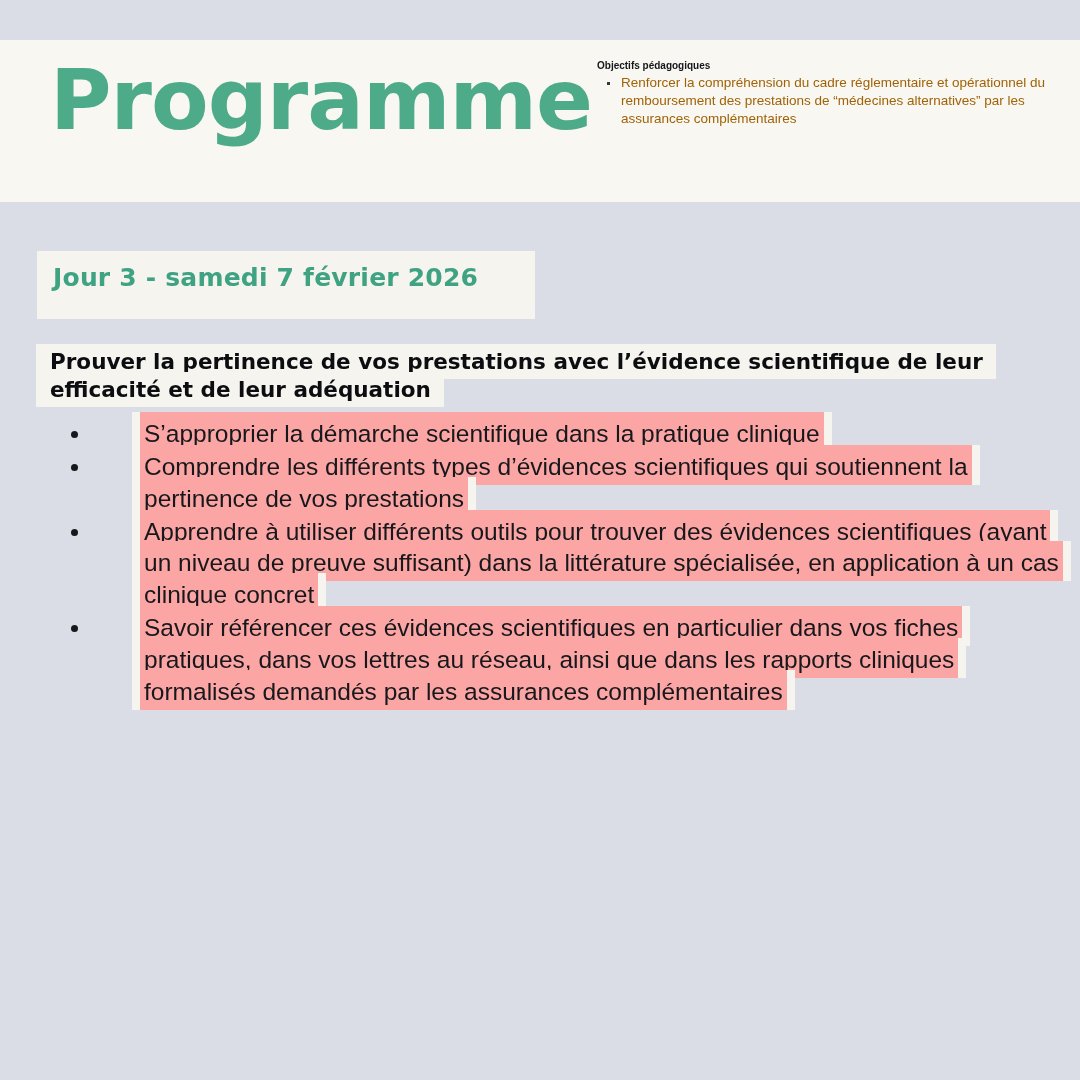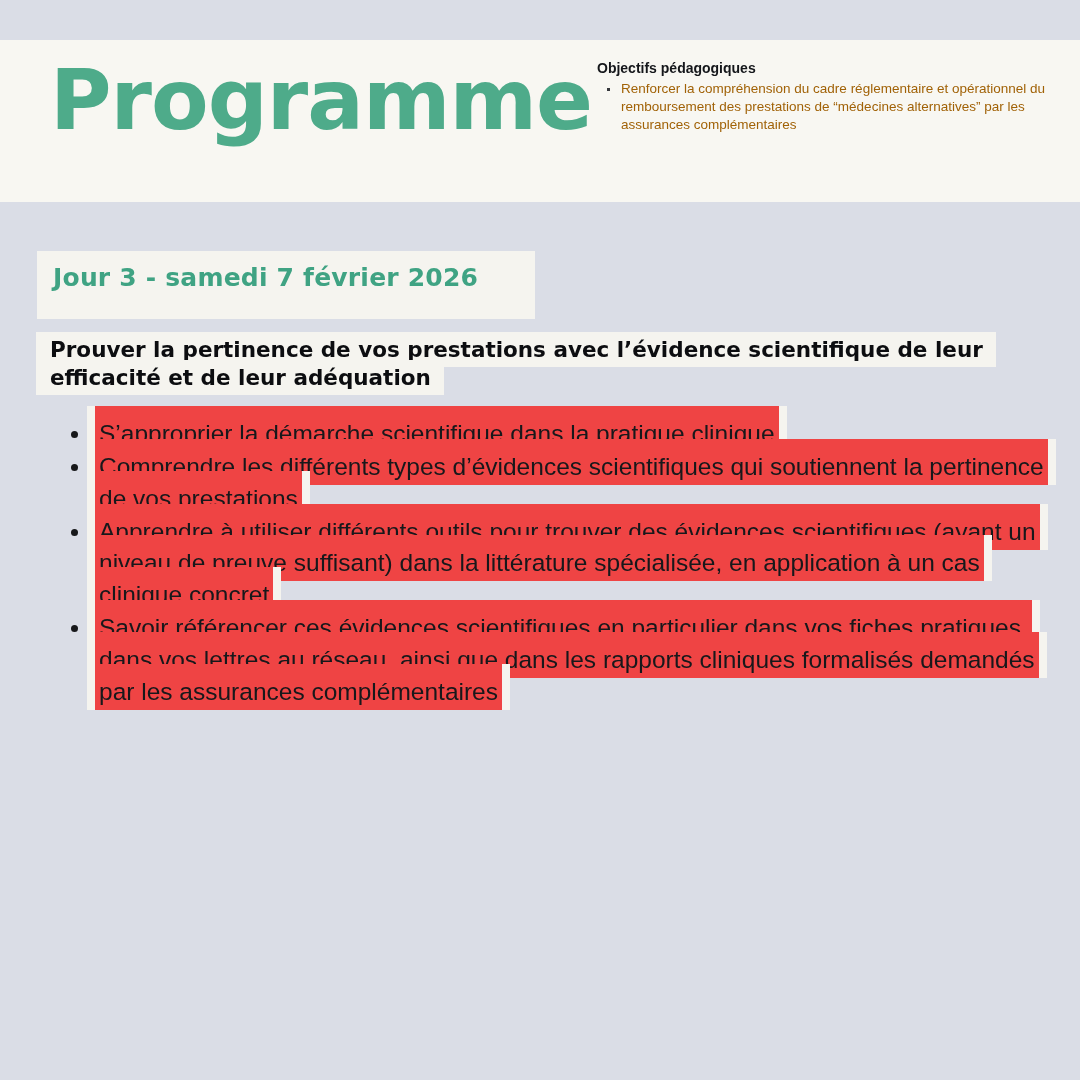--- a/index.html
+++ b/index.html
@@ -40,21 +40,21 @@
   }
 
   
   .objectives {
     position: absolute;
     left: 597px;
     top: 58px;
     width: 470px;
   }
   .objectives-title {
-    font-size: 14px;
+    font-size: 10px;
     font-weight: 700;
     color: #14161a;
     line-height: 1.5;
     margin-bottom: 1px;
   }
   .objectives-list {
     list-style: none;
     margin: 0;
     padding: 0;
   }
@@ -94,21 +94,21 @@
     color: #3fa383;
     letter-spacing: 0.2px;
     font-family: "DejaVu Sans", sans-serif;
     white-space: nowrap;
   }
 
   
   .subtitle {
     position: absolute;
     left: 43px;
-    top: 336px;
+    top: 348px;
     width: 1037px;
     font-size: 21.5px;
     font-weight: 700;
     line-height: 1.32;
     color: #0c0d10;
     font-family: "DejaVu Sans", sans-serif;
   }
   .subtitle .hl {
     background: #f5f4ef;
     box-decoration-break: clone;
@@ -139,25 +139,26 @@
     content: "";
     position: absolute;
     left: 5px;
     top: 13px;
     width: 7px;
     height: 7px;
     border-radius: 50%;
     background: #17181b;
   }
   .bullets .hl {
-    background: #ef4444;
+    background: #fca5a5;
     box-decoration-break: clone;
     -webkit-box-decoration-break: clone;
-    padding: 14px 4px 5px 4px;
+    padding: 8px 4px 5px 4px;
     box-shadow: 8px 0 0 #f5f4ef, -8px 0 0 #f5f4ef;
+    margin-left: 45px;
   }
 </style>
 </head>
 <body>
 
 <div class="header-band"></div>
 
 <div class="page-title">Programme</div>
 
 <div class="objectives">

